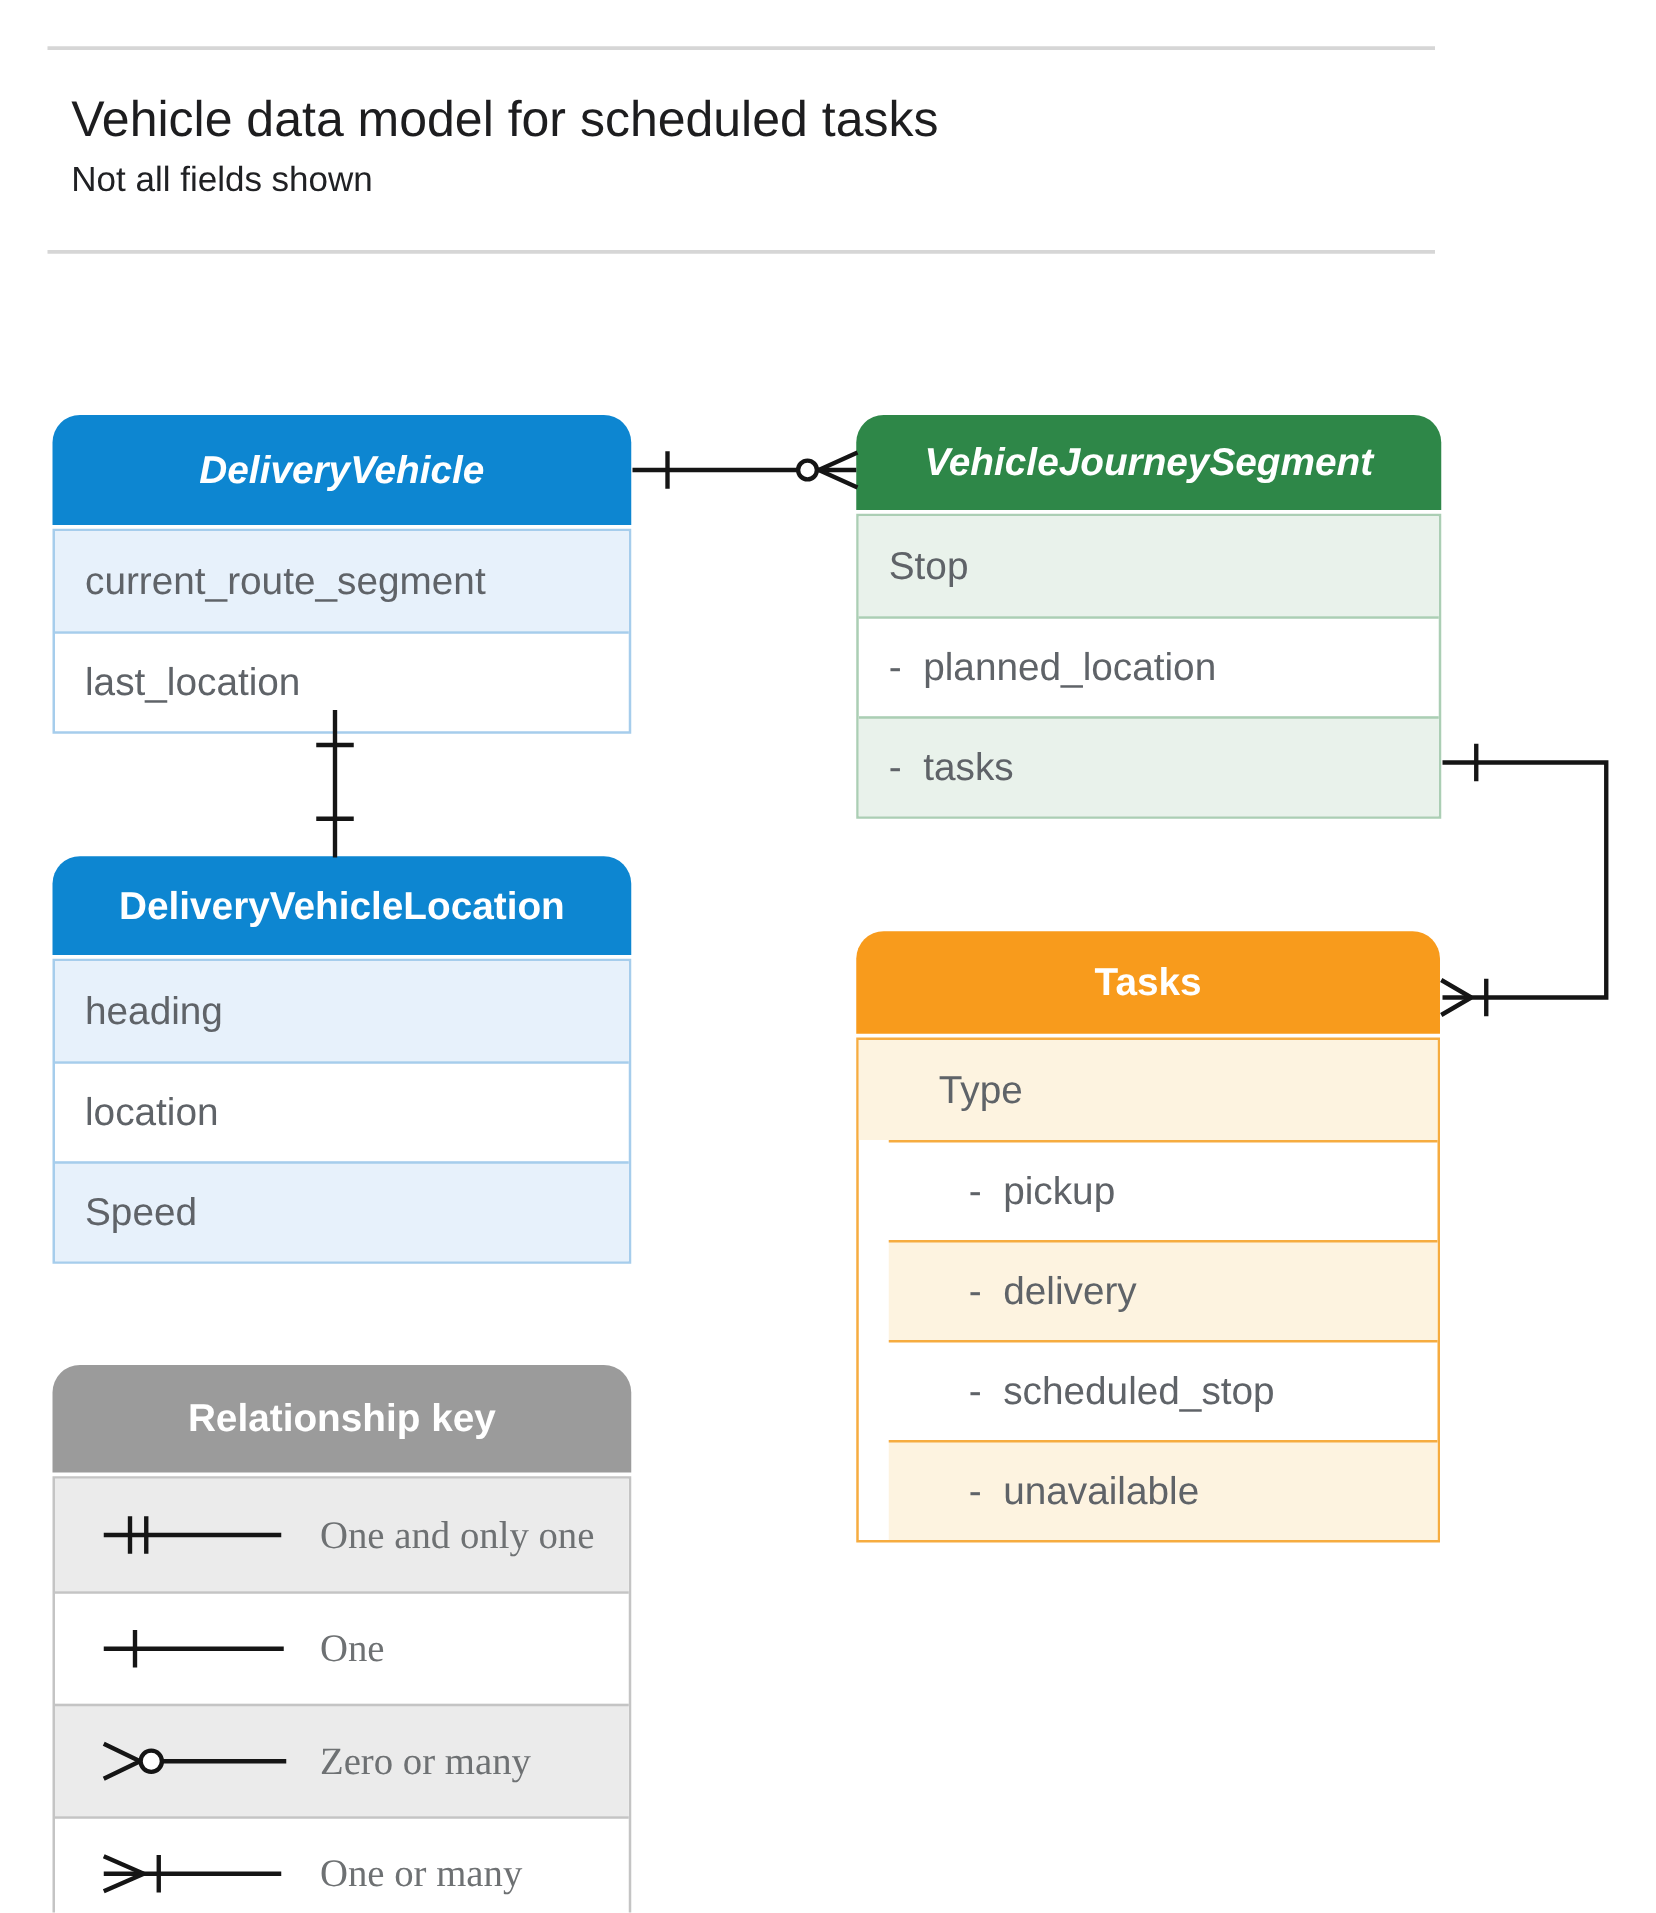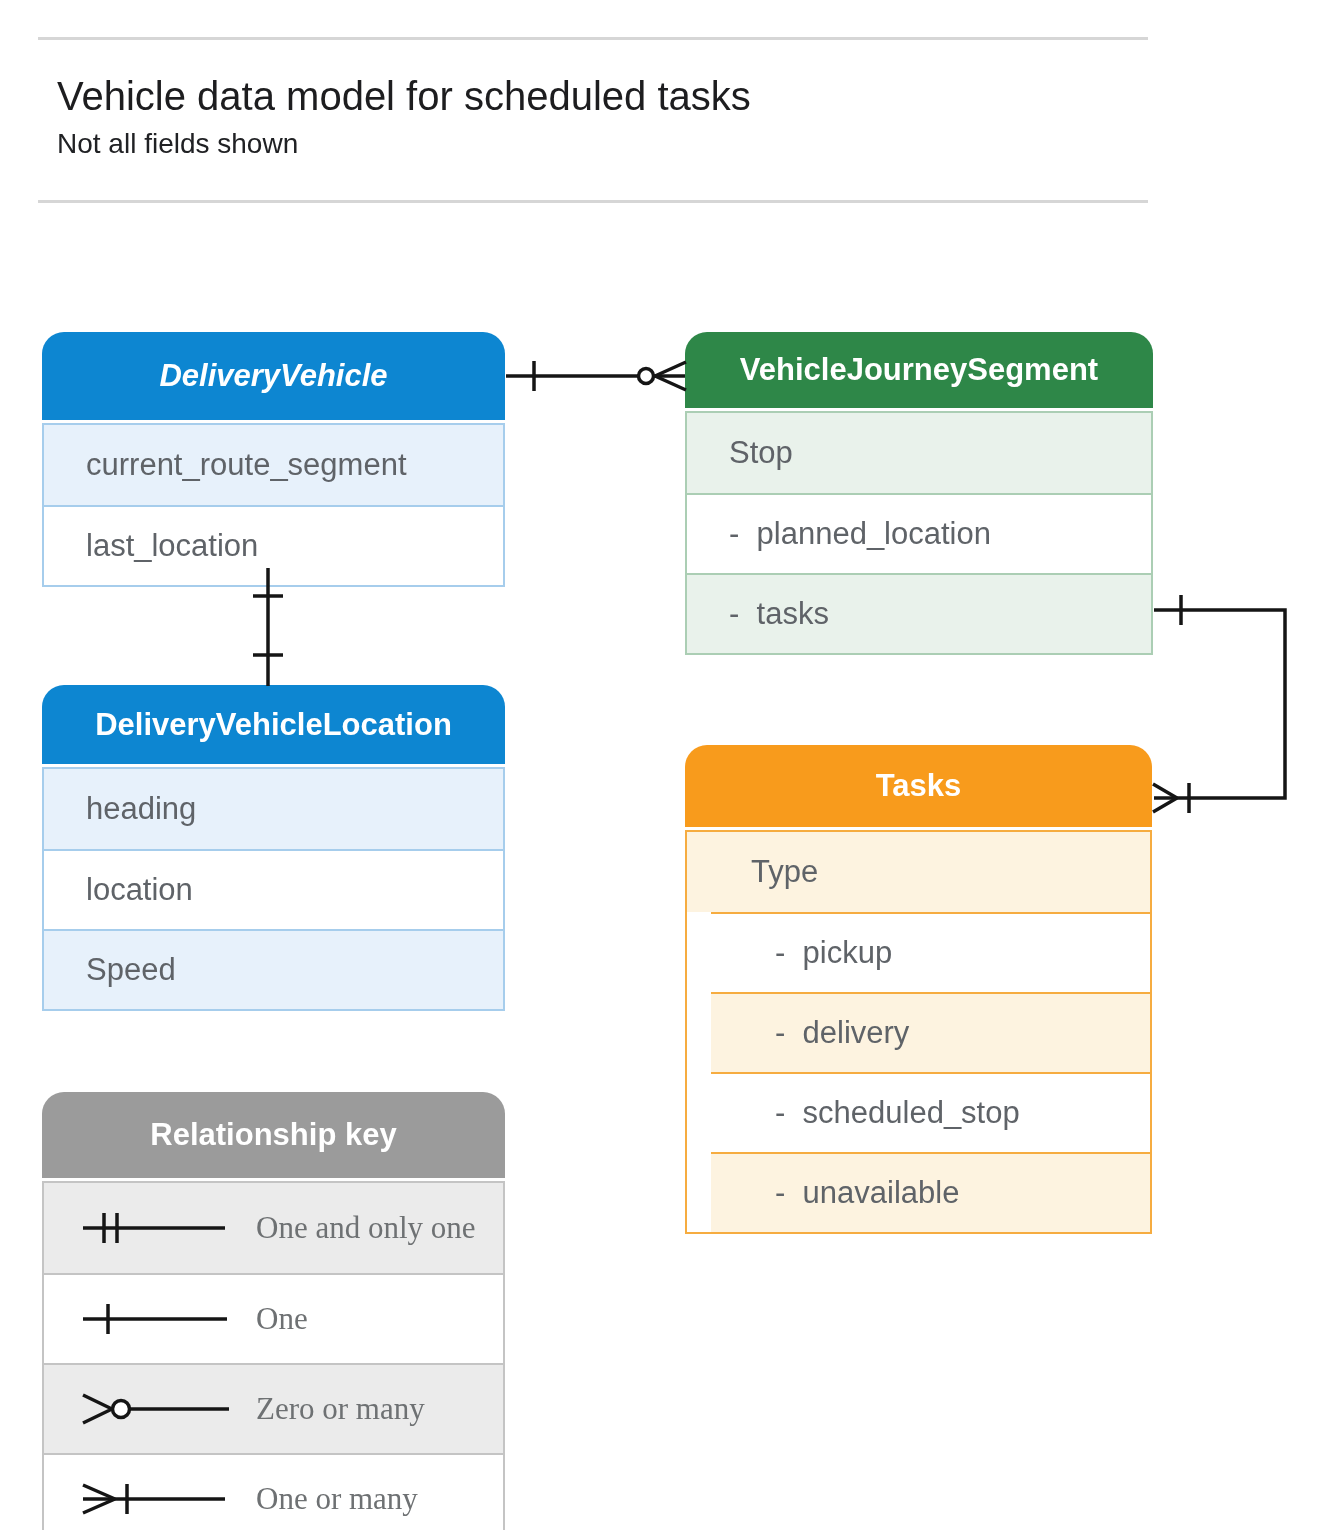--- a/index.html
+++ b/index.html
@@ -13,30 +13,30 @@
   body{width:1325px;height:1530px;position:relative;overflow:hidden;
        font-family:"Liberation Sans",sans-serif;}
   .hr{position:absolute;left:38px;width:1110px;height:3px;background:#d6d6d6;}
   .page-title{position:absolute;left:57px;top:74px;font-size:40px;font-weight:normal;color:#1d1d1f;}
   .page-subtitle{position:absolute;left:57px;top:128px;font-size:28px;color:#202124;}
 
   .entity{position:absolute;}
   .entity .hdr{border-radius:22px 22px 0 0;color:#fff;font-weight:bold;font-size:31px;
                display:flex;align-items:center;justify-content:center;}
   .entity .rows{margin-top:3px;border-style:solid;border-width:2px;box-sizing:border-box;}
-  .row{height:80px;display:flex;align-items:center;padding-left:42px;font-size:31px;
+  .row{height:80px;display:flex;align-items:center;padding-left:24px;font-size:31px;
        color:var(--txt);white-space:pre;box-sizing:border-box;}
   .row + .row{border-top-style:solid;border-top-width:2px;}
 
   .e-blue .hdr{background:var(--blue);}
   .e-blue .rows{border-color:var(--blue-border);}
   .e-blue .row + .row{border-top-color:var(--blue-border);}
   .e-blue .row:nth-child(odd){background:var(--blue-row);}
 
-  .e-green .hdr{background:var(--green);}
+  .e-green .hdr{background:var(--green);font-style:italic;}
   .e-green .rows{border-color:var(--green-border);}
   .e-green .row + .row{border-top-color:var(--green-border);}
   .e-green .row:nth-child(odd){background:var(--green-row);}
 
   .e-orange .hdr{background:var(--orange);}
   .e-orange .rows{border-color:var(--orange-border);}
   .e-orange .row + .row{border-top-color:var(--orange-border);margin-left:24px;}
   .e-orange .row:nth-child(odd){background:var(--orange-row);}
   .e-orange .row{padding-left:64px;}
 

